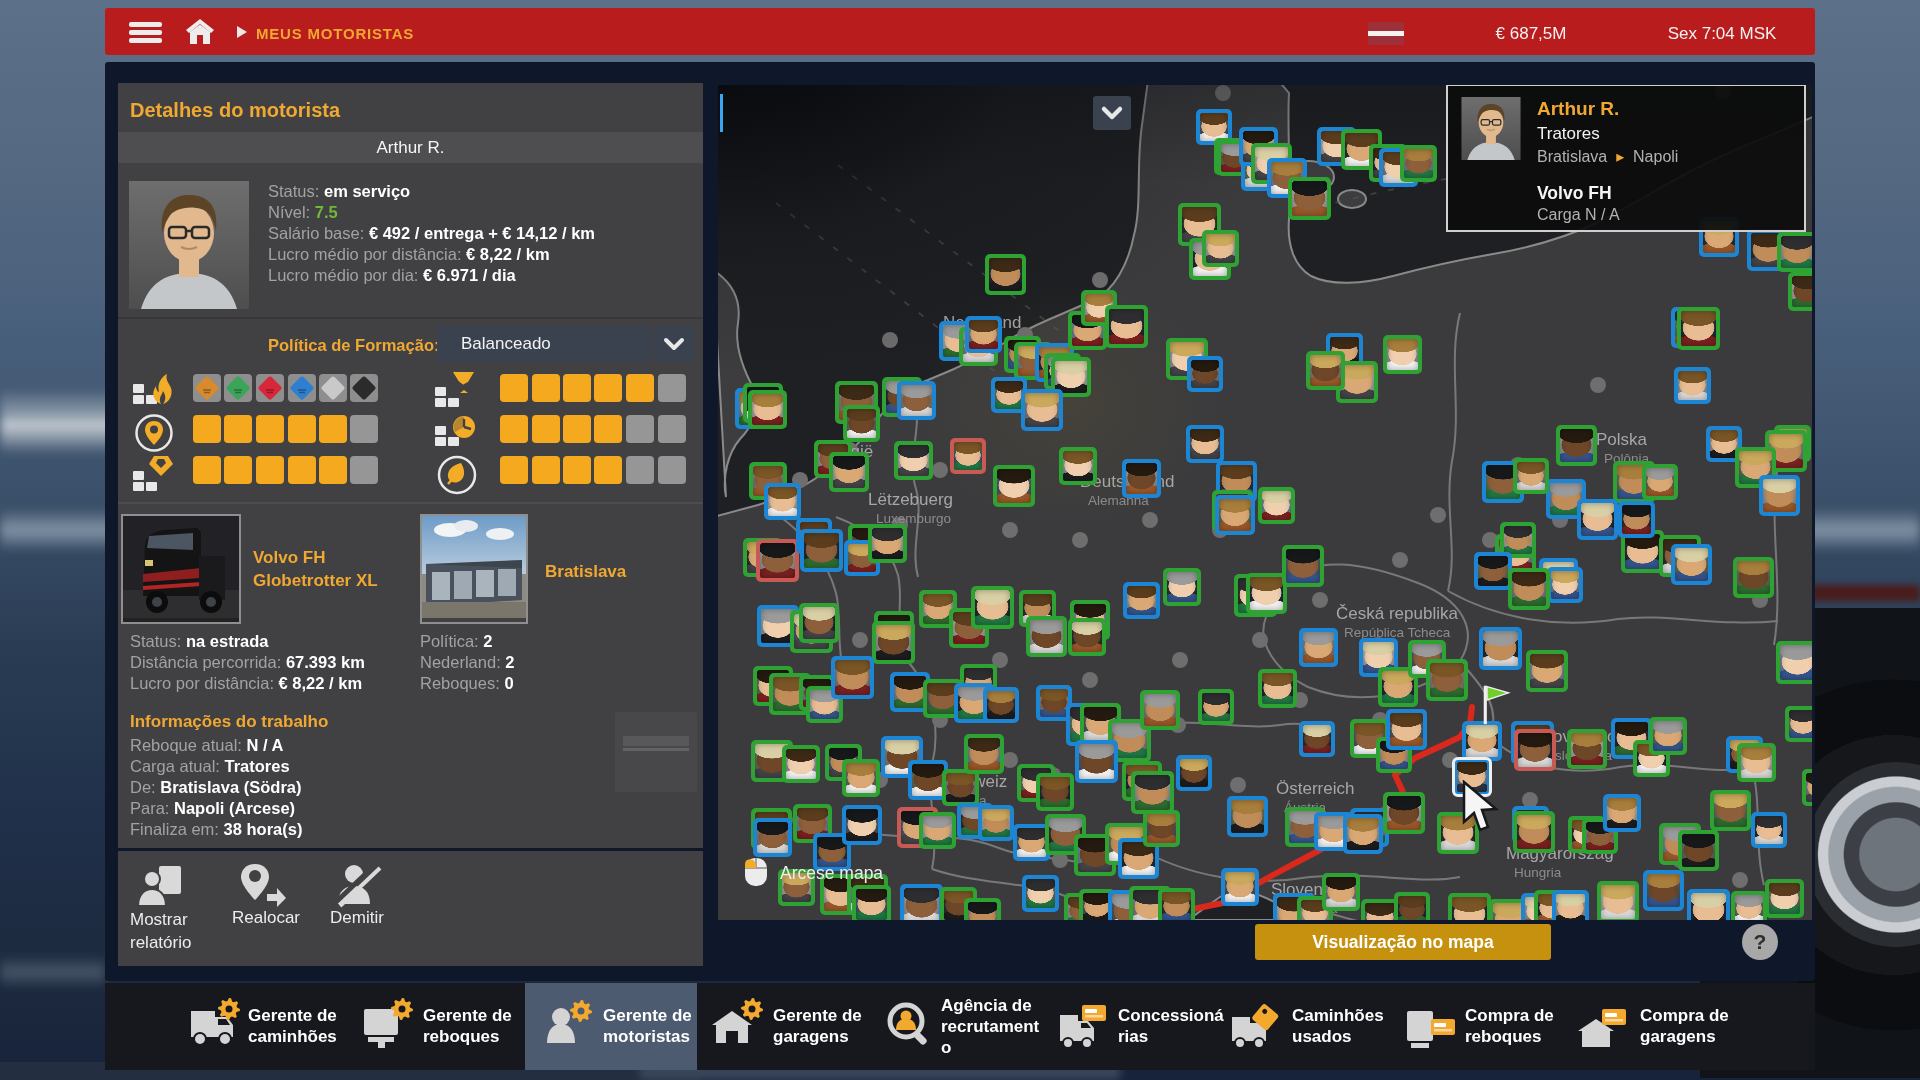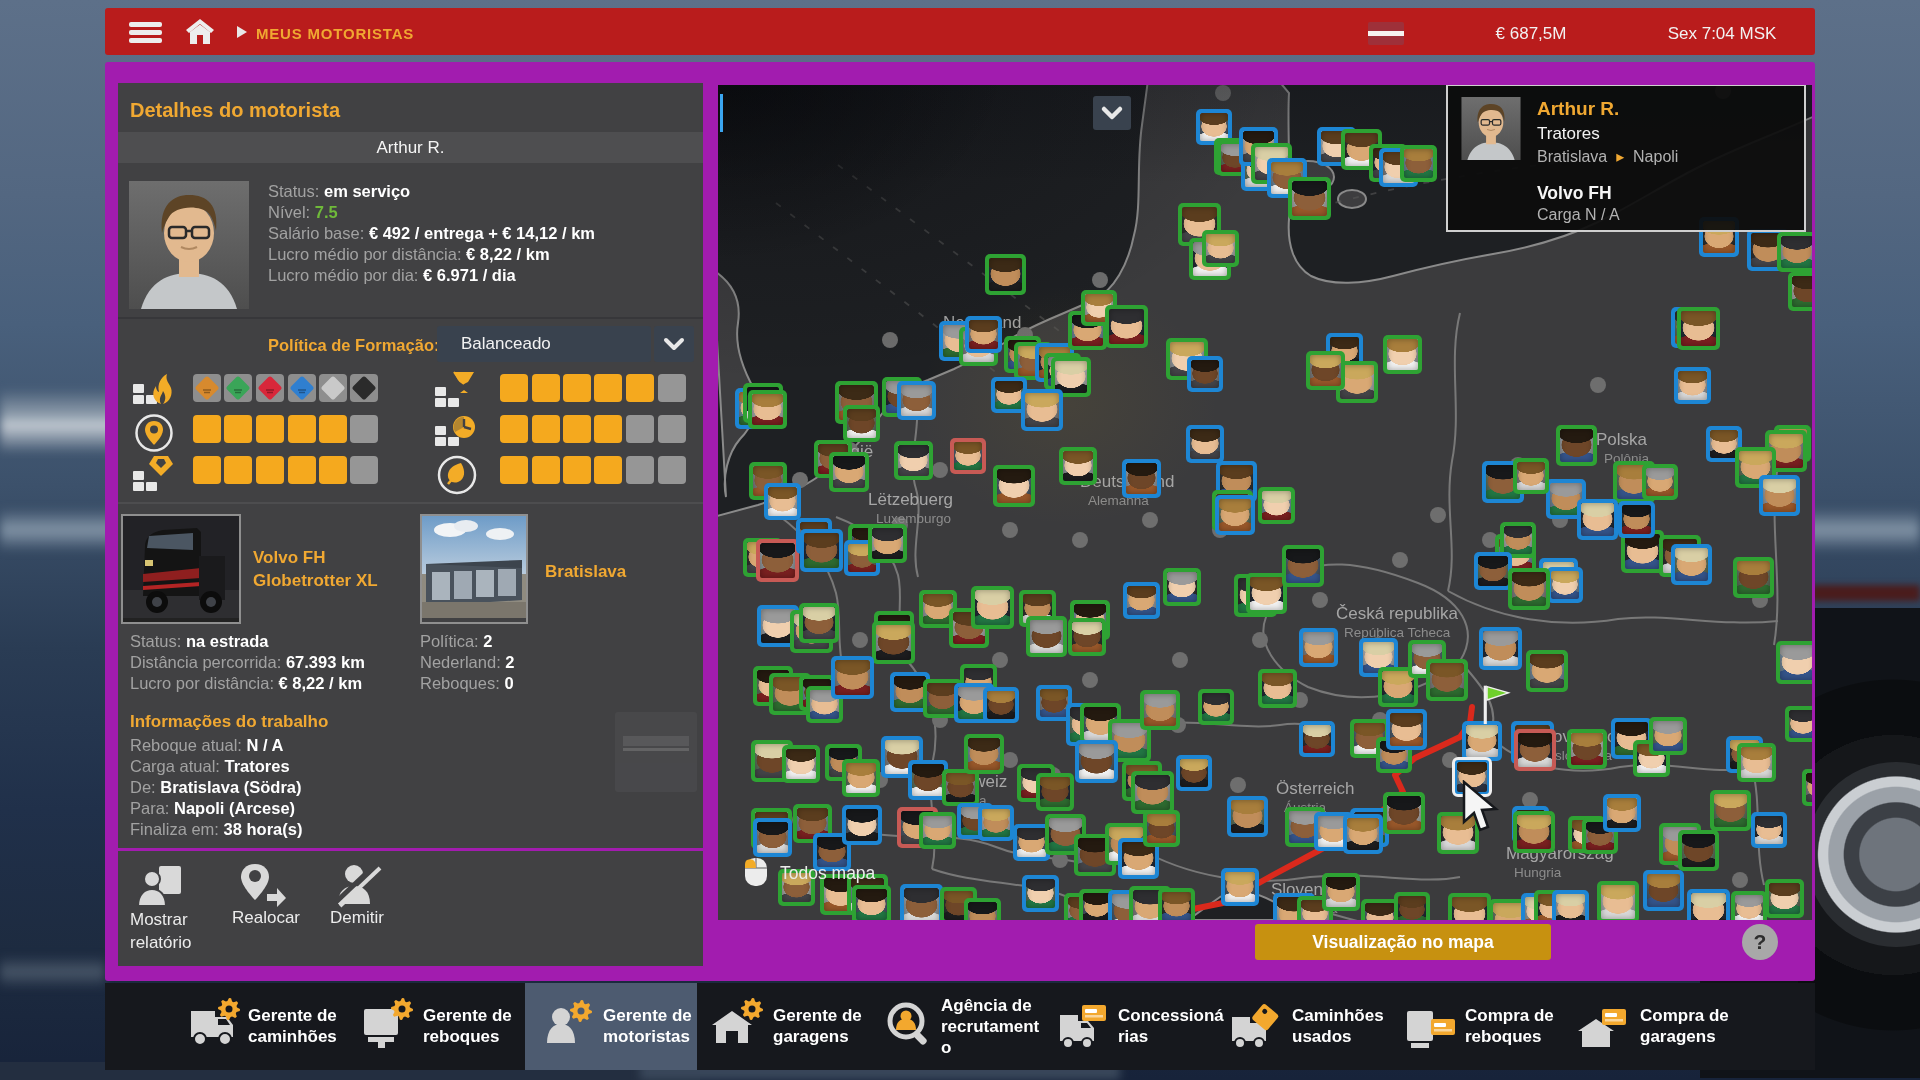--- a/index.html
+++ b/index.html
@@ -10,21 +10,21 @@
 #tire{position:absolute;left:1798px;top:640px;width:340px;height:430px;background:radial-gradient(circle at 95px 215px,#15171a 0 120px,#0b0d10 120px 175px,transparent 176px);}
 #hub{position:absolute;left:1806px;top:762px;width:180px;height:185px;border-radius:50%;background:radial-gradient(circle,#6e747c 0 28%,#3c4046 29% 40%,#9ba1a8 41% 52%,#caced2 53% 60%,#2a2d31 61% 75%,#0e1013 76%);}
 
 #topbar{position:absolute;left:105px;top:8px;width:1710px;height:47px;background:#b91c1c;border-radius:3px}
 .hbar{position:absolute;left:24px;width:33px;height:4.5px;background:#ededed;border-radius:2px}
 #crumb{position:absolute;left:151px;top:17px;font-size:15px;font-weight:bold;letter-spacing:.8px;color:#f0a832}
 #money{position:absolute;left:1336px;top:16px;width:180px;text-align:center;font-size:17px;color:#f2f2f2}
 #clock{position:absolute;left:1527px;top:16px;width:180px;text-align:center;font-size:17px;color:#f2f2f2}
 #flag{position:absolute;left:1263px;top:14px;width:36px;height:23px;border-radius:2px;overflow:hidden;background:linear-gradient(180deg,#9e3039 0 40%,#f5f3f0 40% 60%,#9e3039 60%)}
 
-#content{position:absolute;left:105px;top:62px;width:1710px;height:919px;background:#a21caf;border-radius:3px}
+#content{position:absolute;left:105px;top:62px;width:1710px;height:919px;background:#0f172a;border-radius:3px}
 #lpanel{position:absolute;left:13px;top:21px;width:585px;height:765px;background:#414143}
 #lbuttons{position:absolute;left:13px;top:789px;width:585px;height:115px;background:#414143}
 .otxt{color:#f0a832;font-weight:bold}
 .lab{color:#a2a2a2}.val{color:#fff;font-weight:bold}
 .row{position:absolute;font-size:16.5px;white-space:nowrap}
 #dheader{position:absolute;left:12px;top:16px;font-size:20px}
 #namebar{position:absolute;left:0;top:49px;width:585px;height:31px;background:#4e4e50;text-align:center;line-height:31px;color:#f5f5f5;font-size:17px}
 #photobox{position:absolute;left:11px;top:98px;width:120px;height:128px}
 
 .sq{position:absolute;width:28px;height:28px;border-radius:4px}
@@ -1128,21 +1128,21 @@
   <div class="abs" style="left:89px;top:38px;font-size:17px;color:#f2f2f2">Tratores</div>
   <div class="abs" style="left:89px;top:61px;font-size:16px;color:#b2b2b2">Bratislava &nbsp;<span style="color:#f0a832">▸</span>&nbsp; Napoli</div>
   <div class="abs" style="left:89px;top:97px;font-size:17.5px;color:#f5f5f5;font-weight:bold">Volvo FH</div>
   <div class="abs" style="left:89px;top:120px;font-size:16px;color:#b2b2b2">Carga N / A</div>
 </div>
 <svg class="abs" style="left:26px;top:772px" width="26" height="30" viewBox="0 0 26 30">
   <rect x="1" y="1" width="22" height="28" rx="10" fill="#ececec"></rect>
   <path d="M1,11 L23,11 M12,1 L12,11" stroke="#8a8a8a" stroke-width="1.5" fill="none"></path>
   <path d="M3,3 Q12,0 12,11 L1,11 L1,8 Q1,4 3,3 Z" fill="#f3ac27"></path>
 </svg>
-<div class="abs" style="left:62px;top:778px;font-size:17.5px;color:#ececec">Todos mapa</div>
+<div class="abs" style="left:62px;top:778px;font-size:17.5px;color:#ececec">Arcese mapa</div>
 </div>
       <div class="mbtn" style="left:1150px;width:296px;background:#c79110">Visualização no mapa</div>
       <div class="abs" style="left:1637px;top:862px;width:36px;height:36px;border-radius:50%;background:#a8a8a8;text-align:center;line-height:36px;font-size:21px;font-weight:bold;color:#2e2e2e">?</div>
     </div>
     <svg class="abs" style="left:1461px;top:780px" width="42" height="54" viewBox="0 0 42 54">
 <path d="M3,2 L3,42 L13,33 L19,50 L27,47 L21,30 L35,29 Z" fill="#f5f5f5" stroke="#16181c" stroke-width="2.5"></path>
 </svg>
     <div id="botbar">
       <div class="abs" style="left:420px;top:0;width:172px;height:87px;background:#4d5b70"></div>
       <div class="bico" style="left:84px"><svg width="52" height="56" viewBox="0 0 52 56">

